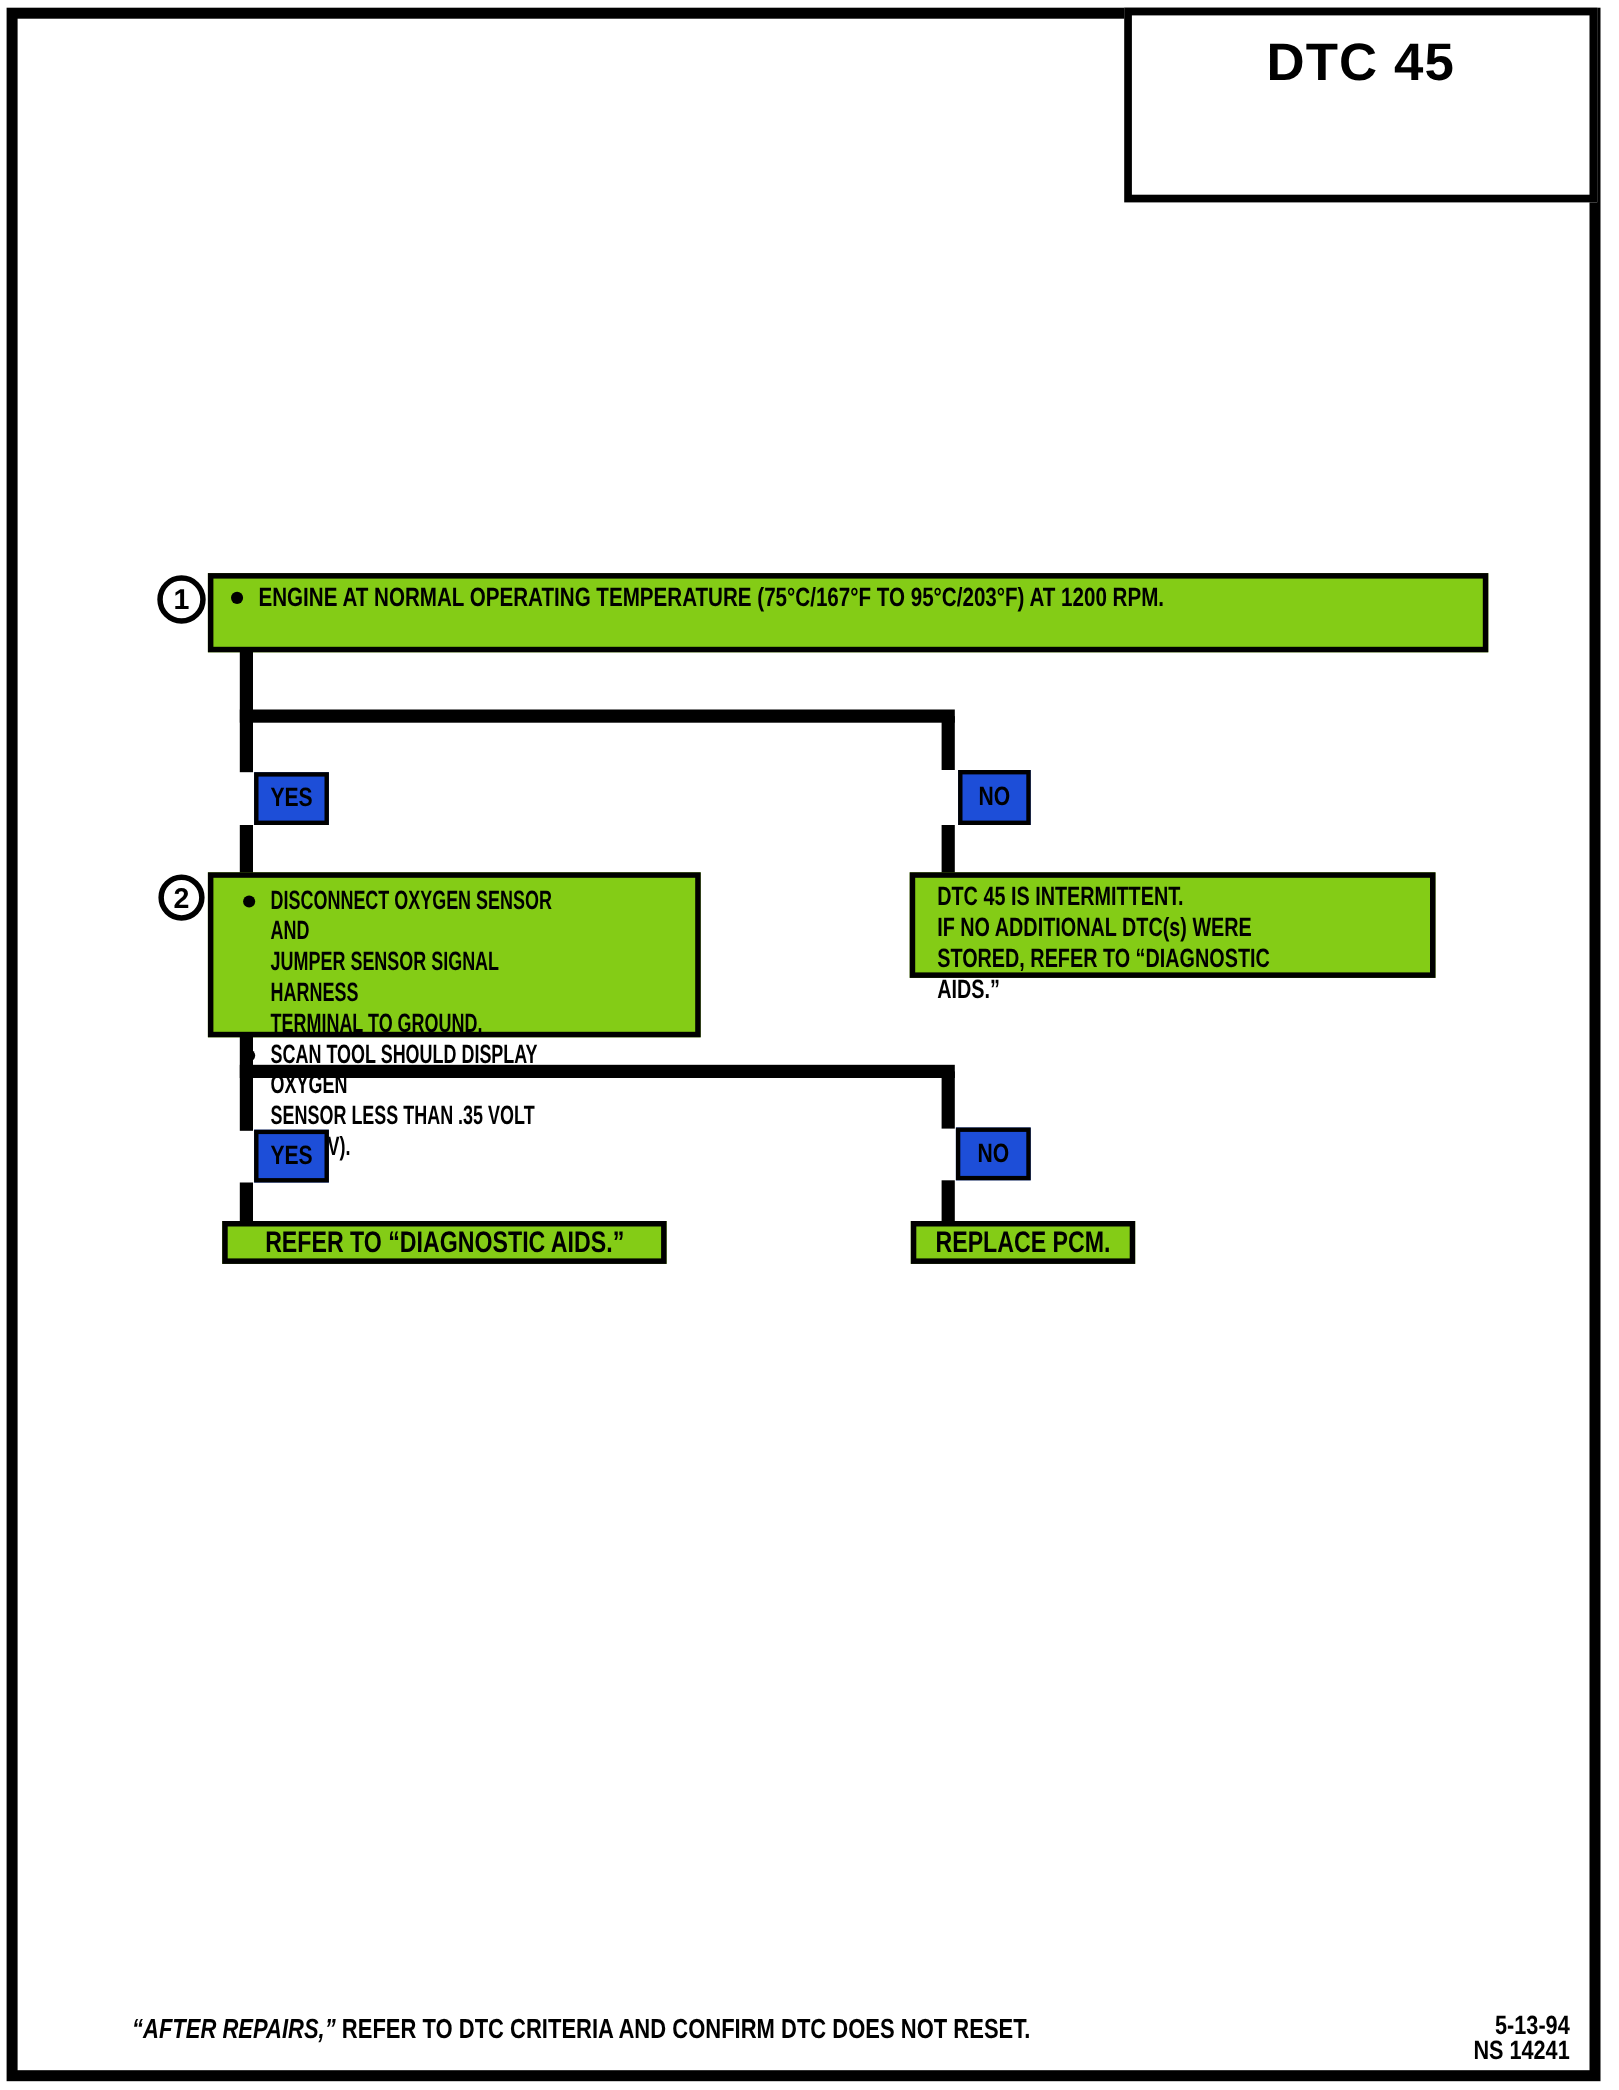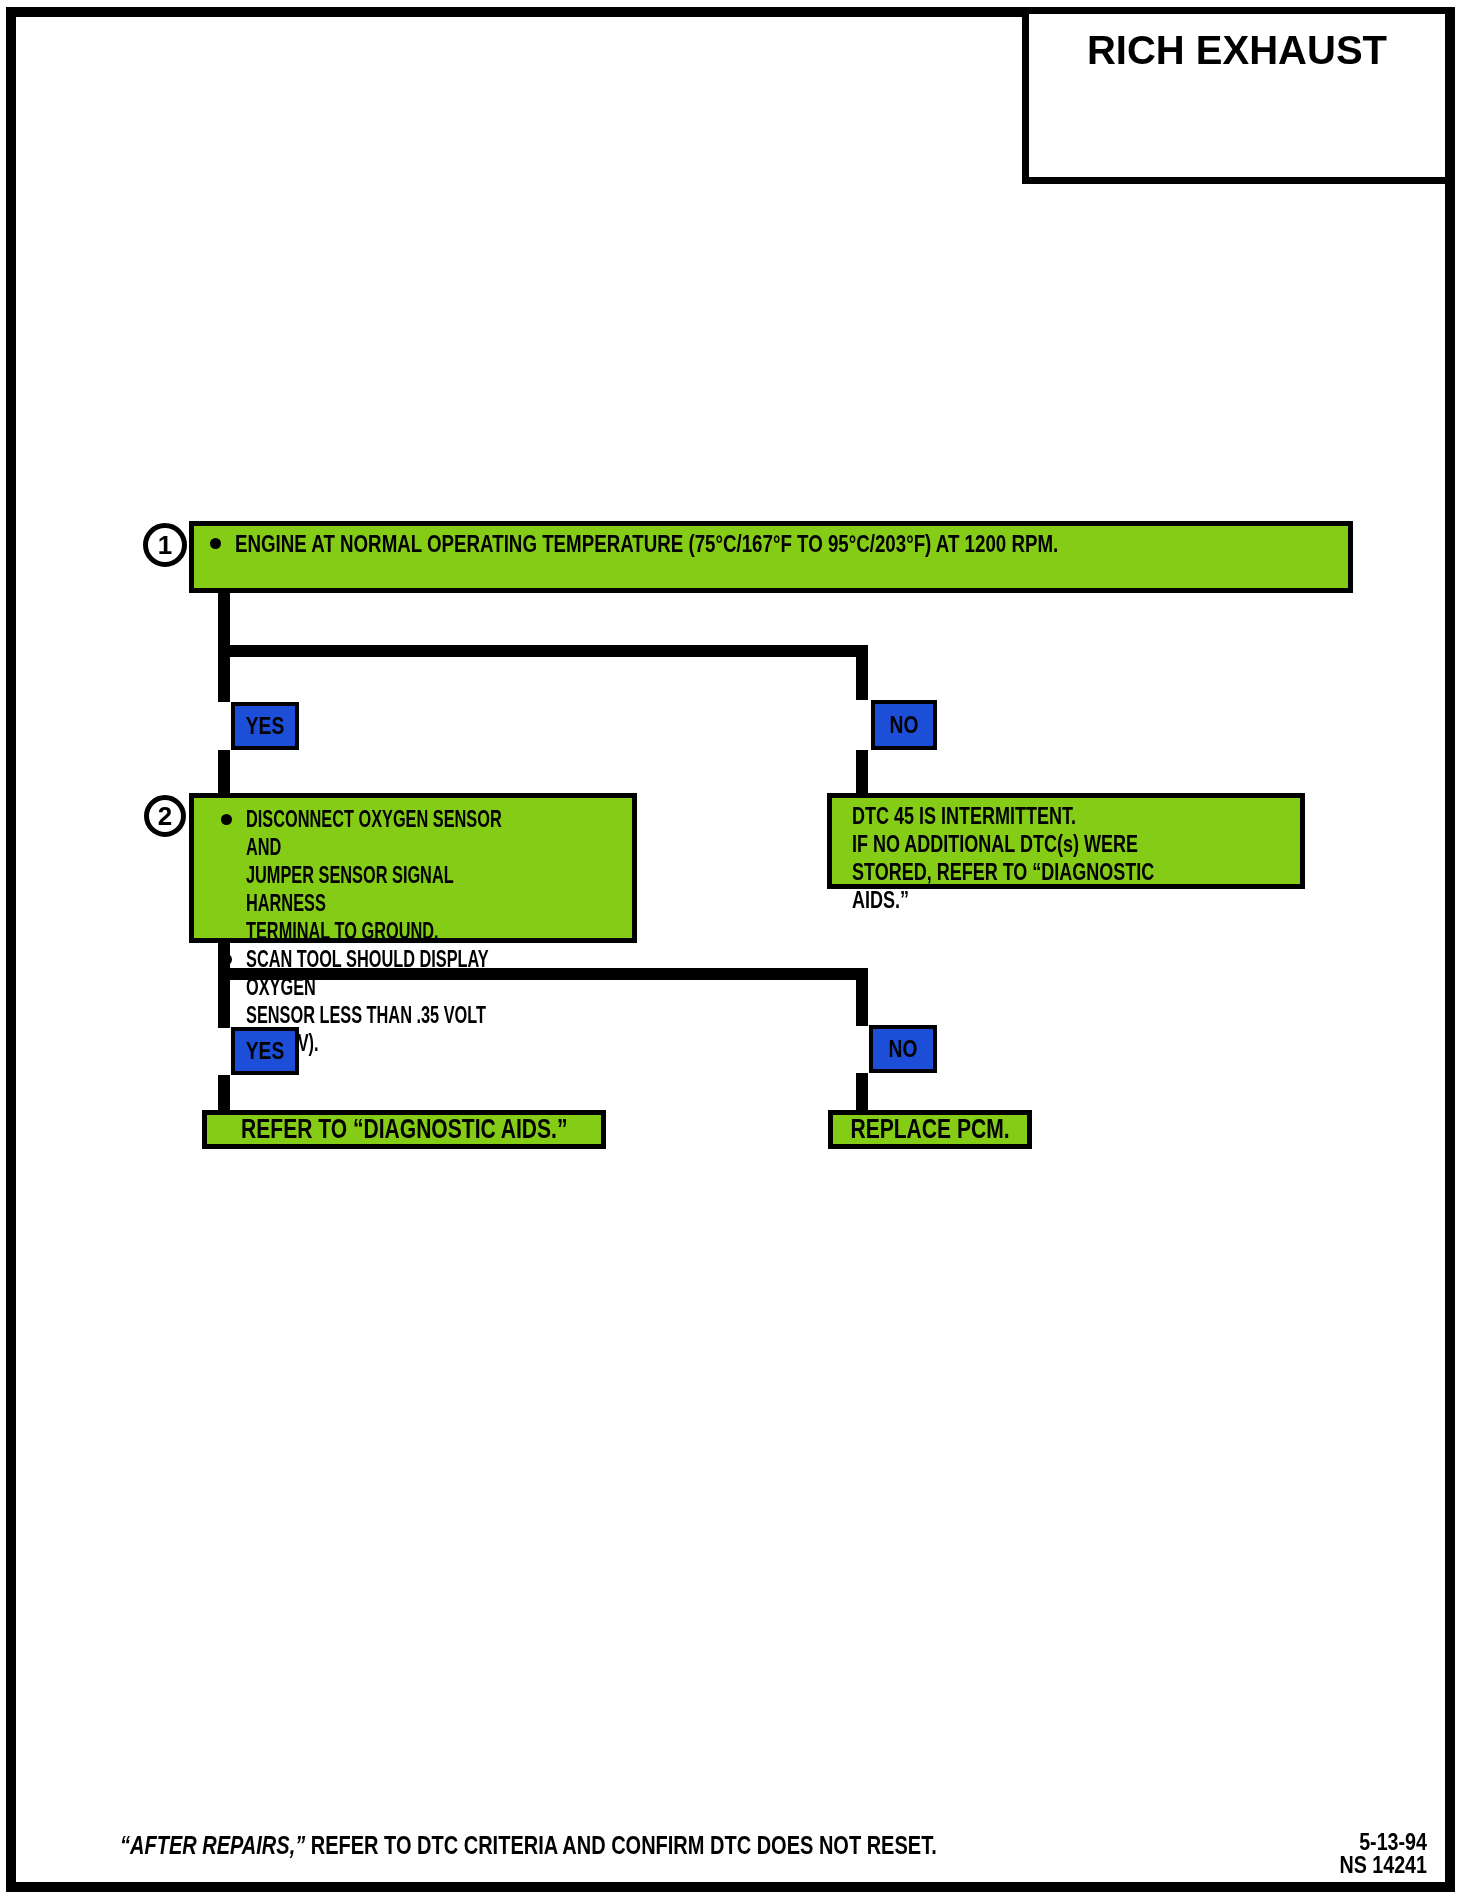--- a/index.html
+++ b/index.html
@@ -31,21 +31,21 @@
   .footer-note{font-size:25px;white-space:nowrap;text-align:center;}
   .footer-note .it{font-style:italic;}
   .footer-num{font-size:24px;line-height:23px;text-align:right;transform:scaleX(.82);transform-origin:100% 0;}
 </style>
 </head>
 <body>
 
 <div class="abs frame" style="left:6px;top:7px;width:1449px;height:1885px;"></div>
 
 <div class="abs title-box" style="left:1022px;top:7px;width:430px;height:177px;">
-  <div class="title-name">RICH EXHAUST</div>
+  <div class="title-code">DTC 45</div>
 </div>
 
 <div class="abs circle" style="left:143px;top:523px;width:44px;height:44px;">
   <span>1</span>
 </div>
 <div class="abs node" style="left:189px;top:521px;width:1164px;height:72px;padding:3px 6px 0 16px;">
   <div class="row" style="gap:14px;">
     <span class="dot"></span>
     <span class="ctext sx78 step-text">ENGINE AT NORMAL OPERATING TEMPERATURE (75°C/167°F TO 95°C/203°F) AT 1200 RPM.</span>
   </div>

